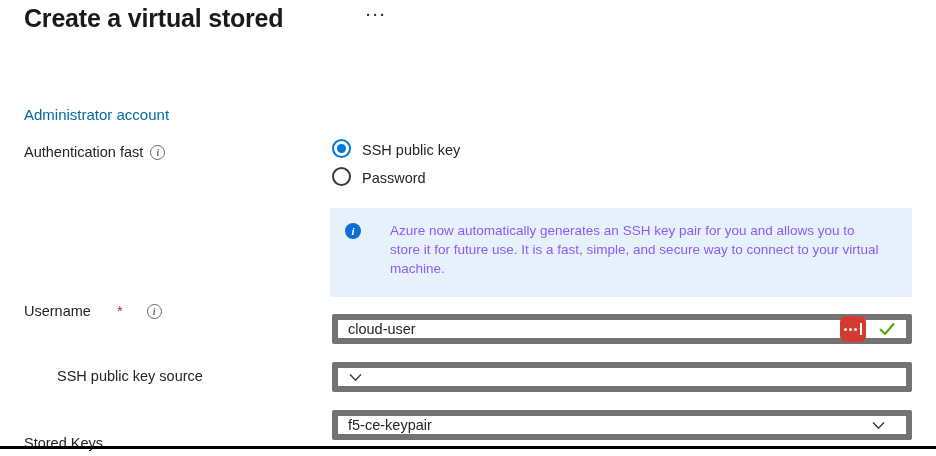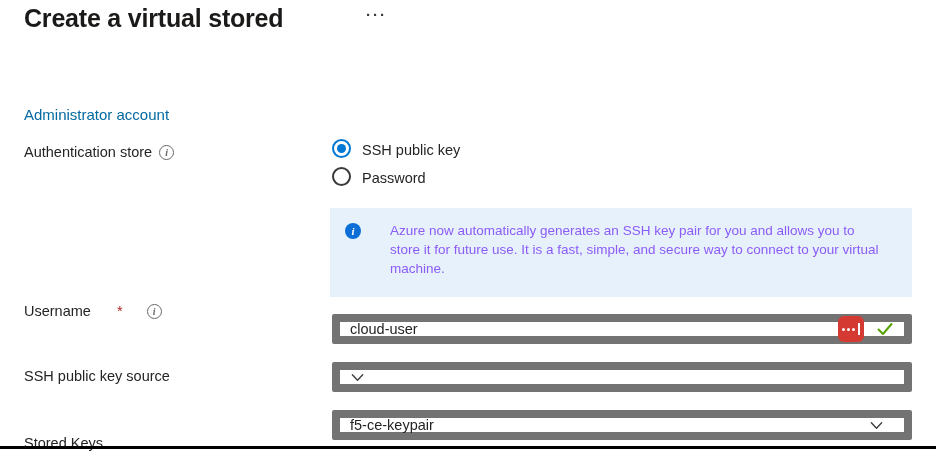--- a/index.html
+++ b/index.html
@@ -61,21 +61,21 @@
     font-family: "Liberation Serif", serif; font-weight: 700; font-style: italic;
     flex: 0 0 auto; margin-top: 2px;
   }
   .info-text {
     margin-left: 29px; width: 492px;
     font-size: 13.5px; line-height: 19px; color: #8b5cf6;
   }
   
   .text-field, .dropdown-field {
     position: absolute; left: 332px; width: 580px; height: 30px;
-    border: 8px solid #737373; border-radius: 2px; background: #ffffff;
+    border: 6px solid #737373; border-radius: 2px; background: #ffffff;
     display: flex; align-items: center;
   }
   .text-field input {
     border: none; outline: none; flex: 1 1 auto; height: 100%;
     font-family: "Liberation Sans", sans-serif; font-size: 14.5px; color: #242424;
     padding: 0 0 0 10px; background: transparent;
   }
   .dropdown-field { cursor: pointer; justify-content: space-between; padding: 0 10px; }
   .dropdown-value { font-size: 14.5px; color: #242424; }
   .chevron-down { flex: 0 0 auto; margin-right: 10px; }
@@ -95,21 +95,21 @@
 </style>
 </head>
 <body>
 
 <h1 class="page-title">Create a virtual stored</h1>
 <span class="title-ellipsis">···</span>
 
 <h2 class="section-heading">Administrator account</h2>
 
 <div class="field-label" style="top:144px;">
-  <span>Authentication store</span>
+  <span>Authentication fast</span>
   <span class="info-circle">i</span>
 </div>
 
 <div class="radio-group">
   <div class="radio-row">
     <span class="radio-circle">
         <span class="radio-dot"></span>
       </span>
     <span class="radio-label">SSH public key</span>
   </div>
@@ -135,21 +135,21 @@
     <span class="dot"></span>
       <span class="dot"></span>
       <span class="dot"></span>
       <span class="bar"></span>
   </span>
   <svg class="valid-check" width="18" height="18" viewBox="0 0 18 18">
     <path d="M2.5 9.5 L7 14 L15.5 4" fill="none" stroke="#57a300" stroke-width="2" stroke-linecap="round" stroke-linejoin="round"></path>
   </svg>
 </div>
 
-<div class="field-label" style="top:368px;">
+<div class="field-label" style="top:368px;margin-left:33px;">
   <span>SSH public key source</span>
 </div>
 <div class="dropdown-field" style="top:362px;">
   <svg class="chevron-down" width="15" height="15" viewBox="0 0 16 16">
     <path d="M2.5 5 L8 11 L13.5 5" fill="none" stroke="#3b3a39" stroke-width="1.4" stroke-linecap="round" stroke-linejoin="round"></path>
   </svg>
 </div>
 
 <div class="field-label" style="top:435px;text-align:center;">
   <span>Stored Keys</span>

